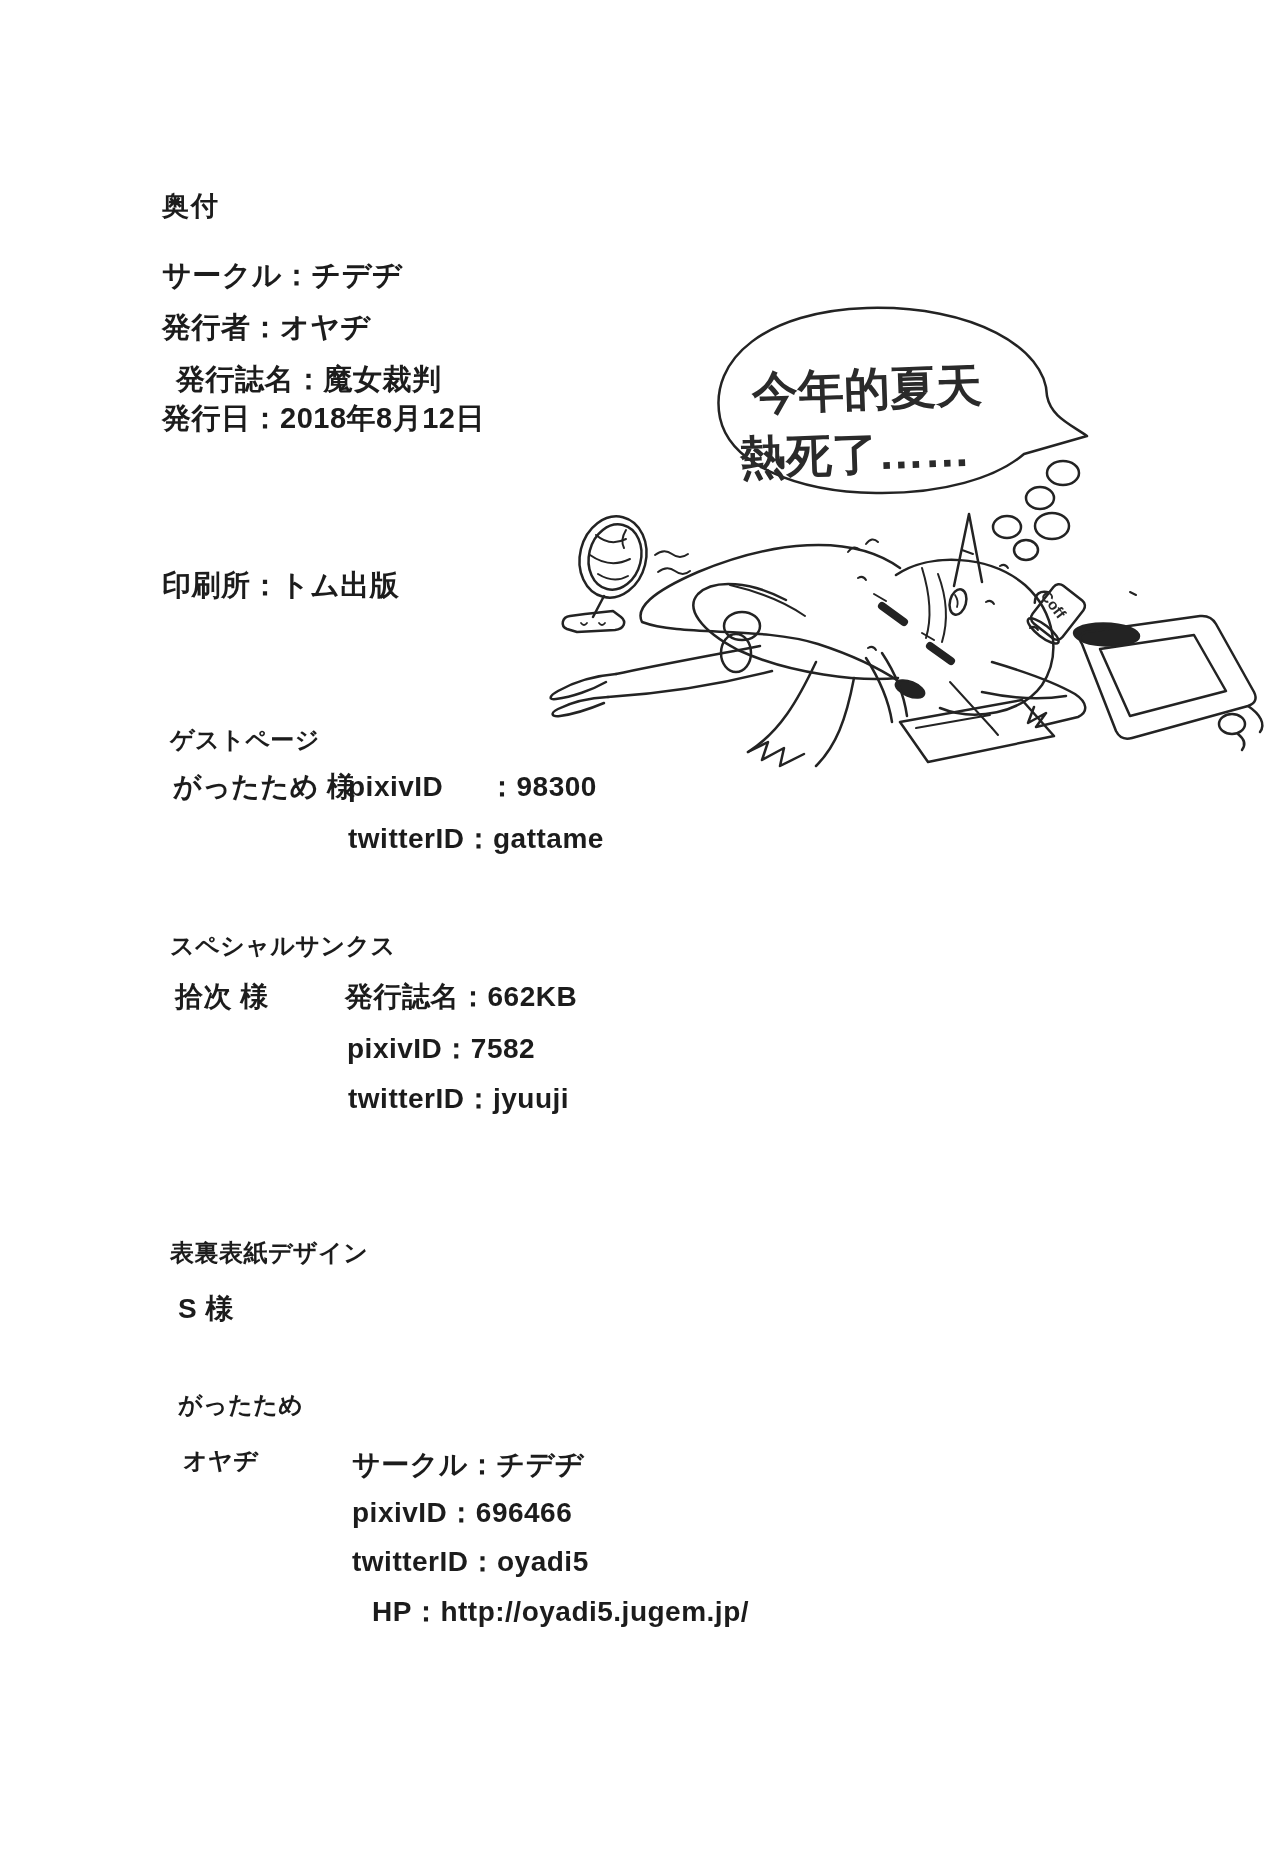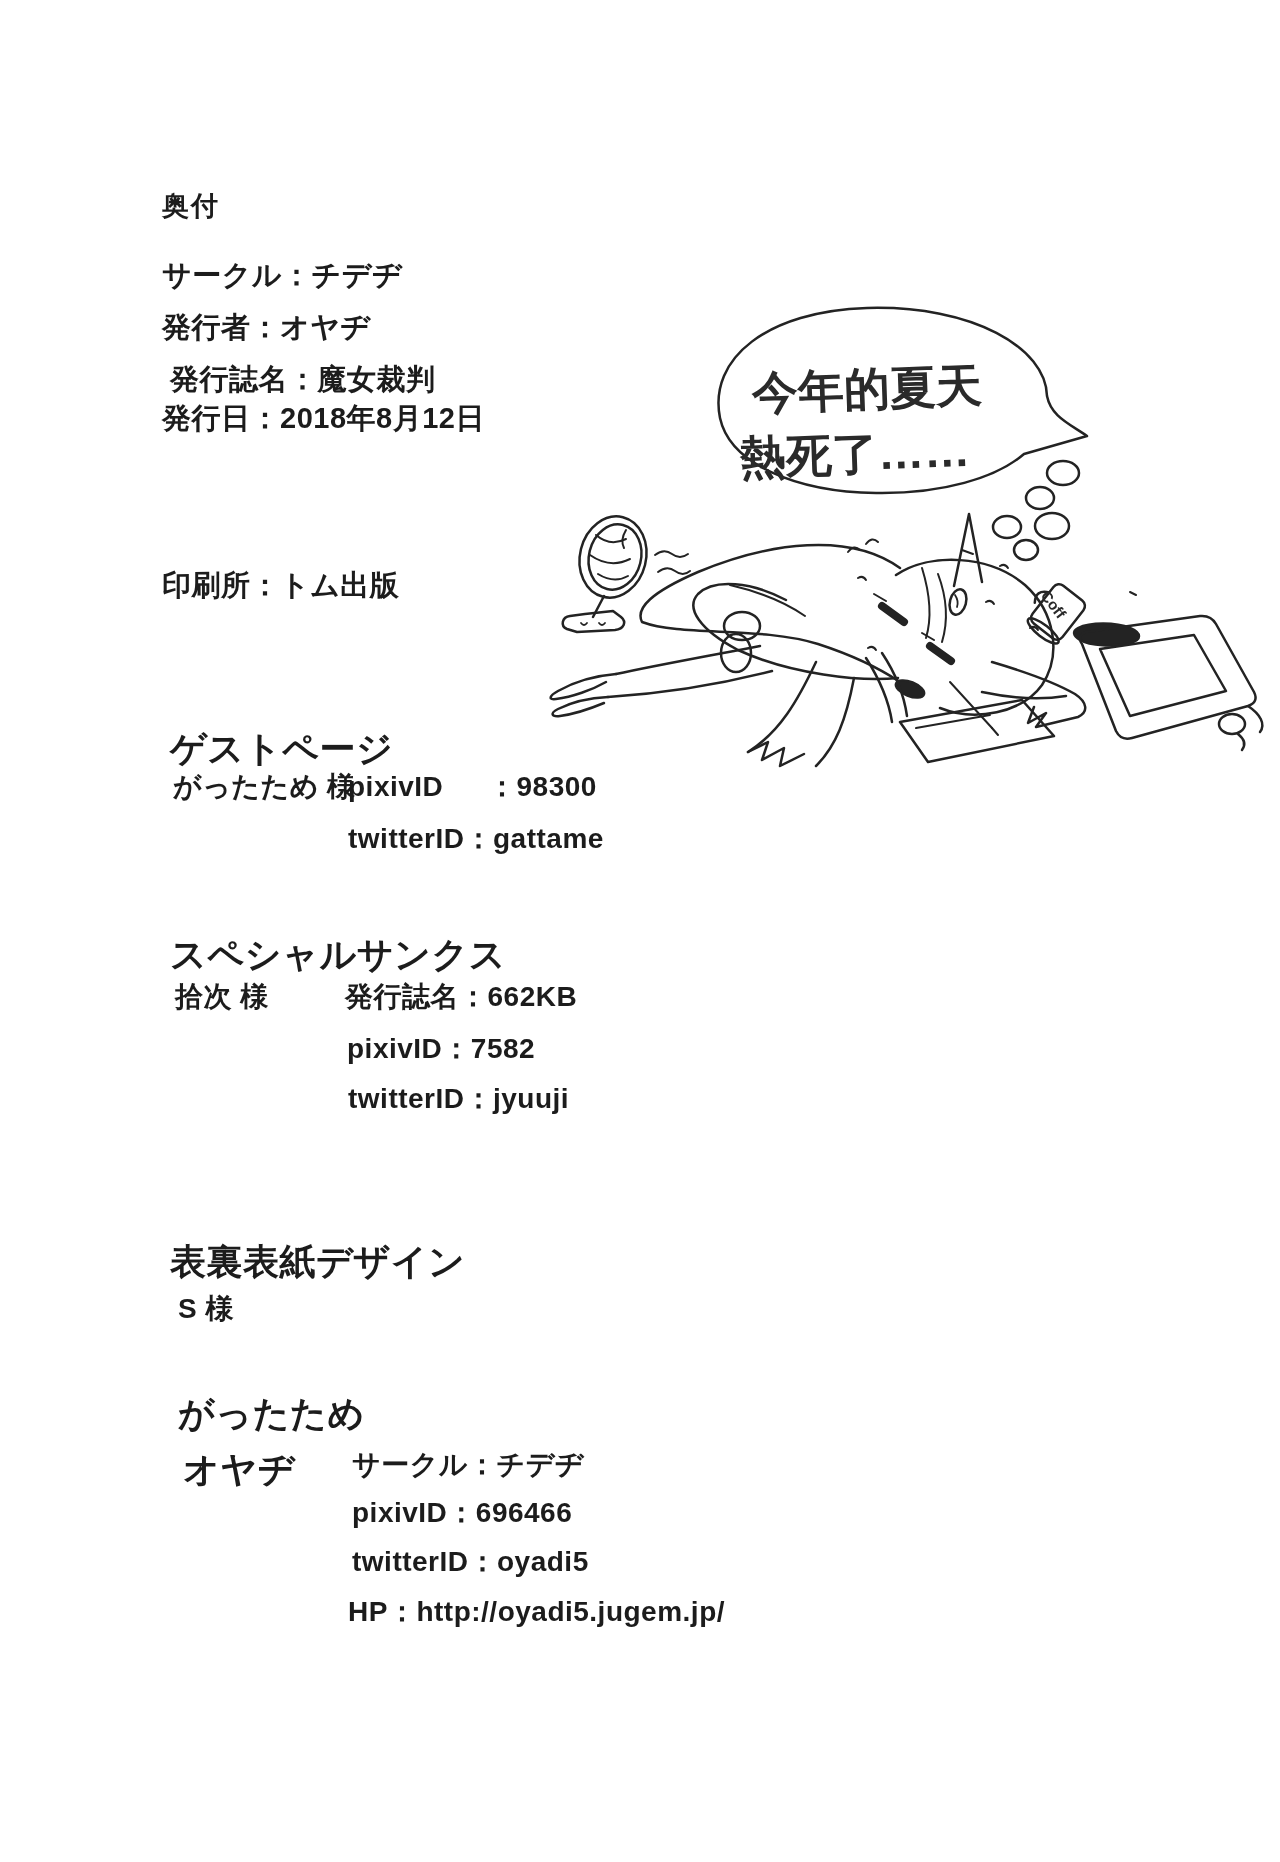--- a/index.html
+++ b/index.html
@@ -13,37 +13,37 @@
   }
   .txt{
     position:absolute;
     font-weight:700;
     white-space:nowrap;
     letter-spacing:0.5px;
     line-height:1.1;
   }
   .title{font-size:27px;letter-spacing:2px;}
   .info{font-size:29px;}
-  .sec{font-size:36px;}
+  .sec{font-size:24px;font-family:Liberation Mono, monospace;}
   .cred{font-size:28px;}
   svg text{
     font-family:"Liberation Sans", sans-serif;
     fill:#2a2a2a;
   }
   .sketch{position:absolute;left:430px;top:230px;width:850px;height:550px;}
 </style>
 </head>
 <body>
 
 <div class="page">
 
   <div class="txt title" style="left:162px;top:192px">奥付</div>
   <div class="txt info" style="left:162px;top:260px">サークル：チデヂ</div>
   <div class="txt info" style="left:162px;top:312px">発行者：オヤヂ</div>
-  <div class="txt info" style="left:170px;top:364px">発行誌名：魔女裁判</div>
+  <div class="txt info" style="left:176px;top:364px">発行誌名：魔女裁判</div>
   <div class="txt info" style="left:162px;top:403px">発行日：2018年8月12日</div>
   <div class="txt info" style="left:162px;top:570px">印刷所：トム出版</div>
 
   <div class="txt sec" style="left:170px;top:729px">ゲストページ</div>
   <div class="txt cred" style="left:173px;top:772px">がったため 様</div>
   <div class="txt cred" style="left:348px;top:772px">pixivID</div>
   <div class="txt cred" style="left:488px;top:772px">：98300</div>
   <div class="txt cred" style="left:348px;top:824px">twitterID：gattame</div>
 
   <div class="txt sec" style="left:170px;top:935px">スペシャルサンクス</div>
@@ -53,21 +53,21 @@
   <div class="txt cred" style="left:348px;top:1084px">twitterID：jyuuji</div>
 
   <div class="txt sec" style="left:170px;top:1242px">表裏表紙デザイン</div>
   <div class="txt cred" style="left:178px;top:1294px">S 様</div>
 
   <div class="txt sec" style="left:178px;top:1394px">がったため</div>
   <div class="txt sec" style="left:183px;top:1450px">オヤヂ</div>
   <div class="txt cred" style="left:352px;top:1450px">サークル：チデヂ</div>
   <div class="txt cred" style="left:352px;top:1498px">pixivID：696466</div>
   <div class="txt cred" style="left:352px;top:1547px">twitterID：oyadi5</div>
-  <div class="txt cred" style="left:348px;top:1597px">HP：http://oyadi5.jugem.jp/</div>
+  <div class="txt cred" style="left:372px;top:1597px">HP：http://oyadi5.jugem.jp/</div>
 
   <svg class="sketch" viewBox="0 0 850 550">
     <g stroke="#232323" stroke-width="2.5" fill="none" stroke-linecap="round" stroke-linejoin="round">
 
       <g>
         <path d="M 437,78 C 338,81 278,128 290,188 C 300,234 366,262 446,263 C 512,264 566,248 594,224 L 657,206 C 638,193 621,186 617,166 C 616,118 543,75 437,78 Z" fill="#ffffff"></path>
         <g>
           <ellipse cx="633" cy="243" rx="16" ry="12" fill="#ffffff"></ellipse>
           <ellipse cx="610" cy="268" rx="14" ry="11" fill="#ffffff"></ellipse>
           <ellipse cx="622" cy="296" rx="17" ry="13" fill="#ffffff"></ellipse>

